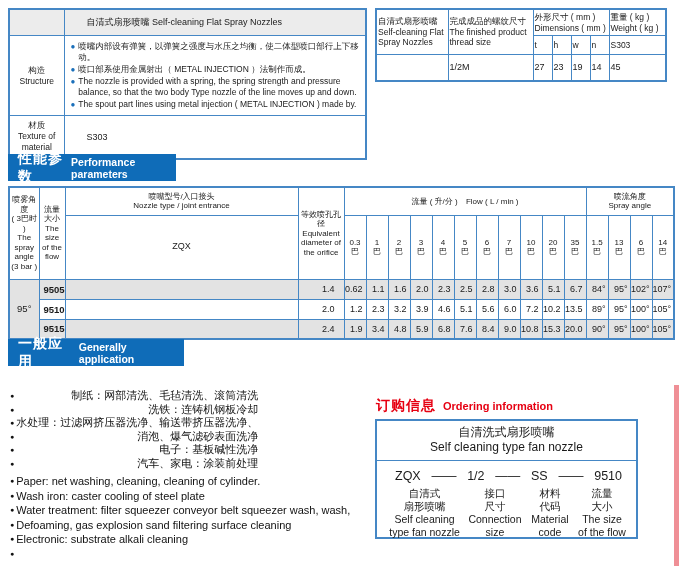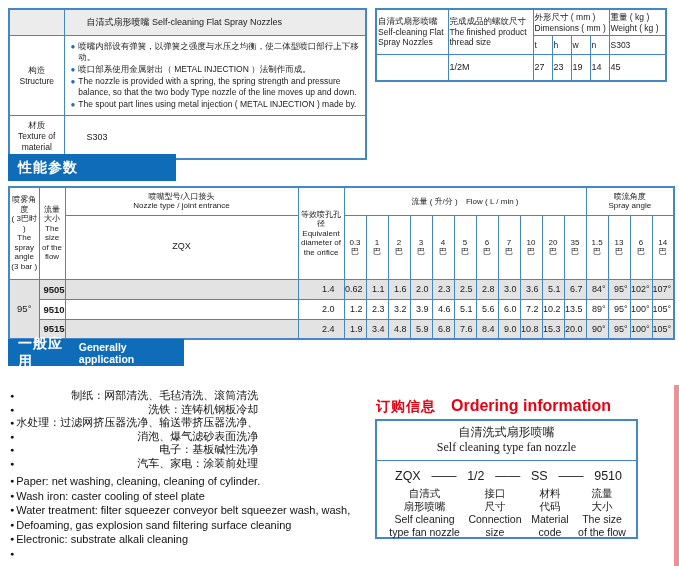--- a/index.html
+++ b/index.html
@@ -56,23 +56,23 @@
   
   .app-list-cn { position:absolute; left:10px; top:389px; }
   .app-list-cn .app-item { display:flex; font-size:11px; line-height:13.5px; color:#111;justify-content:space-between; }
   .app-list-en { position:absolute; left:10px; top:474px; }
   .app-list-en .app-item { display:flex; font-size:11px; line-height:14.5px; color:#111; }
   .app-item .dot { font-size:7px; line-height:13px; margin-right:2px; color:#111; }
 
   
   .ordering-header { position:absolute; left:376px; top:397px; color:#e60012; display:flex; align-items:baseline; }
   .ordering-header .cn { font-size:14px; font-weight:bold; letter-spacing:1px; margin-right:7px; }
-  .ordering-header .en { font-size:16px; font-weight:bold;margin-left:8px; }
+  .ordering-header .en { font-size:11px; font-weight:bold; }
   .ordering-box { position:absolute; left:375px; top:419px; width:263px; height:120px; border:2px solid #4587c5; background:#fff; }
-  .ordering-title { border-bottom:1px solid #4587c5; text-align:center; padding:4px 0 5px 0;font-family:Liberation Serif, serif; }
+  .ordering-title { border-bottom:1px solid #4587c5; text-align:center; padding:4px 0 5px 0; }
   .ordering-title span { display:block; font-size:12px; line-height:15px; }
   .ordering-codes { display:flex; align-items:center; justify-content:space-between; padding:8px 14px 2px 18px; font-size:12.5px; }
   .ordering-labels { display:flex; padding:2px 6px 0 8px; }
   .ordering-labels .lab-col { text-align:center; }
   .ordering-labels .lab-col span { display:block; font-size:10.5px; line-height:13px; }
   .lab-col.c0 { width:82px; } .lab-col.c1 { width:64px; } .lab-col.c2 { width:50px; } .lab-col.c3 { width:58px; }
 
   
   .edge-strip { position:absolute; right:0; top:385px; width:5px; height:181px; background:#ef8f96; }
 </style>
@@ -168,20 +168,21 @@
       <td>23</td>
       <td>19</td>
       <td>14</td>
       <td>45</td>
     </tr>
   </tbody>
     </table>
 
   <div class="section-banner" id="perf-banner">
     <span class="cn">性能参数</span>
+    <span class="en">Performance parameters</span>
   </div>
 
   <table class="perf-table">
     <colgroup>
       <col style="width:30px">
         <col style="width:26px">
         <col style="width:233px">
         <col style="width:46px">
       <col style="width:22px">
         <col style="width:22px">

